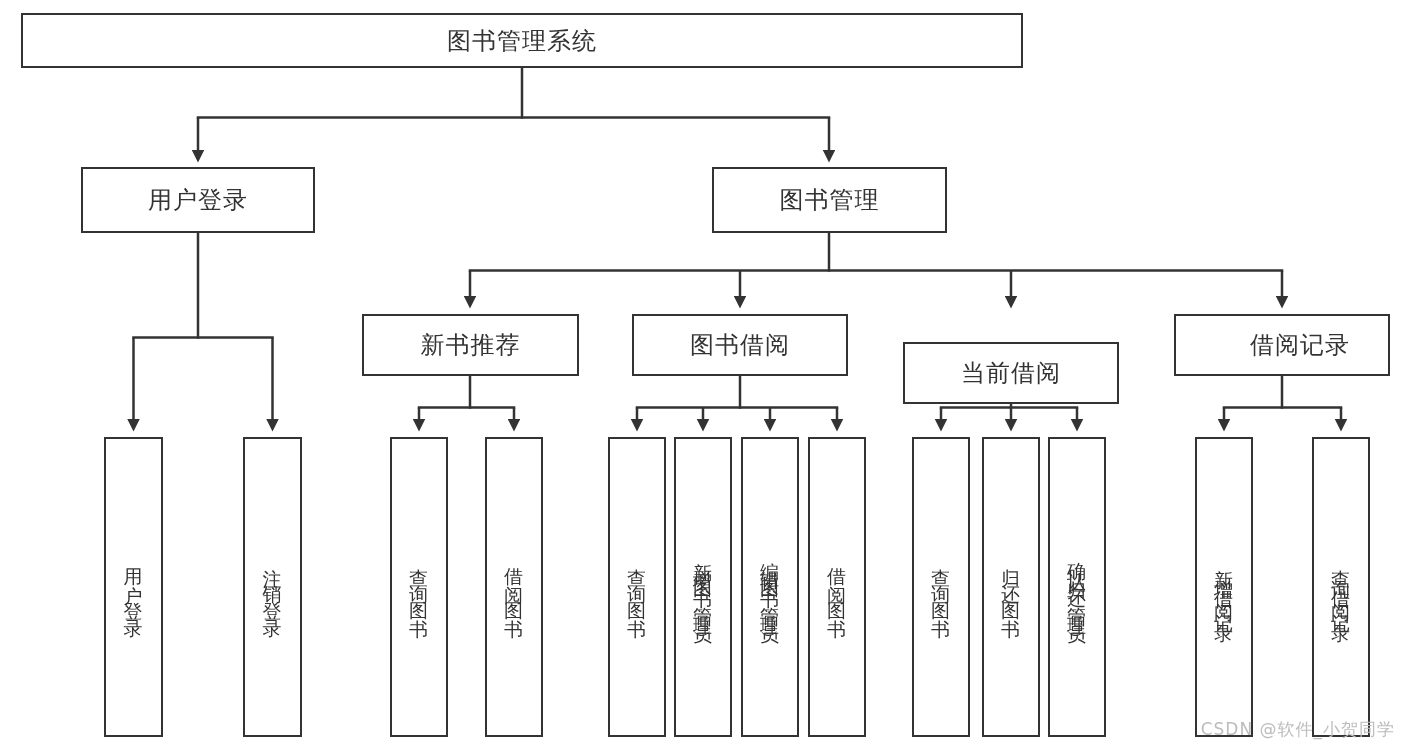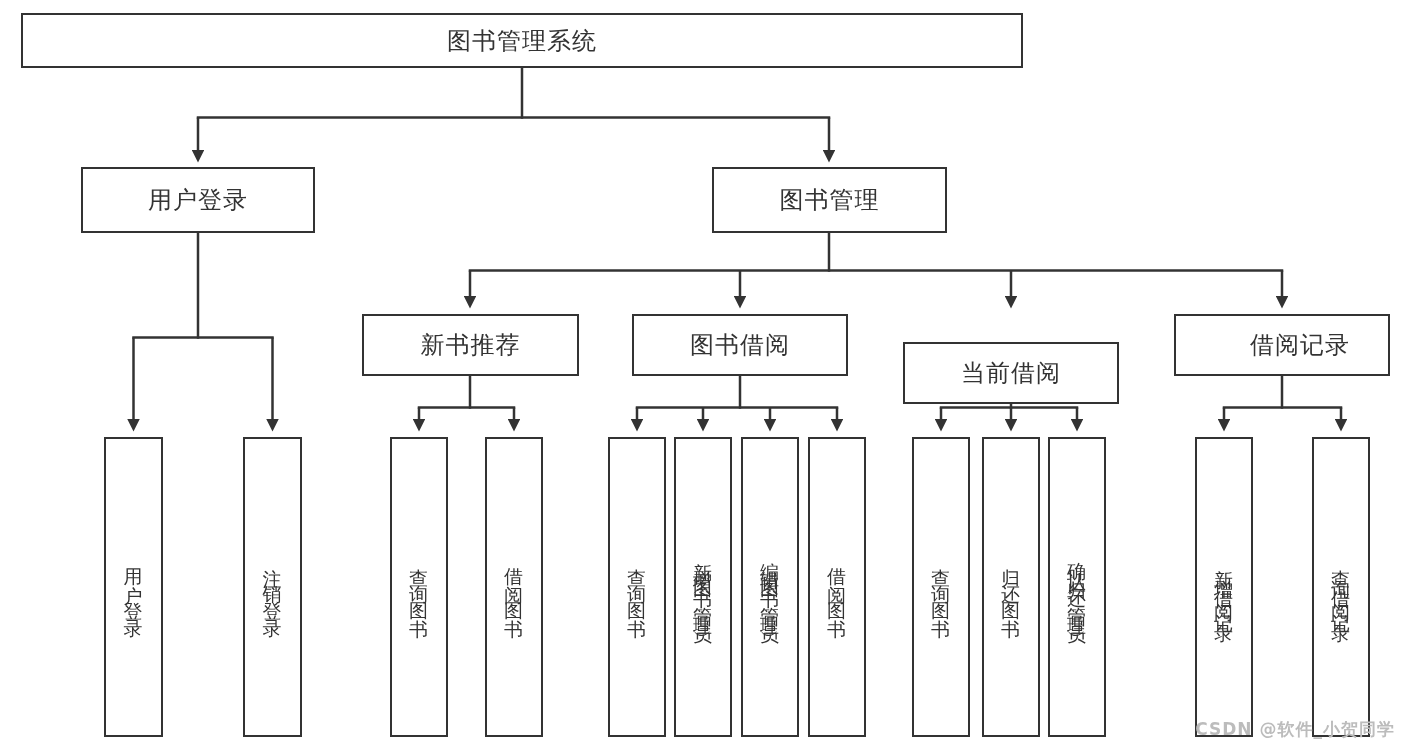--- a/index.html
+++ b/index.html
@@ -45,21 +45,20 @@
   .vbox span.ls-s { letter-spacing:9px; }
   #watermark {
     position:absolute;
     right:10px;
     bottom:6px;
     font-size:17px;
     color:#bcbcbc;
     letter-spacing:1px;
     z-index:5;
     white-space:nowrap;
-    font-weight:bold;
   }
 </style>
 </head>
 <body>
 
 <div id="canvas">
 
   <svg id="connectors" viewBox="0 0 1405 747" fill="none" stroke="#333333" stroke-width="2.5">
     <defs>
       <marker id="arrow" viewBox="0 0 10 10" refX="0" refY="5" markerWidth="6" markerHeight="5" orient="auto">

